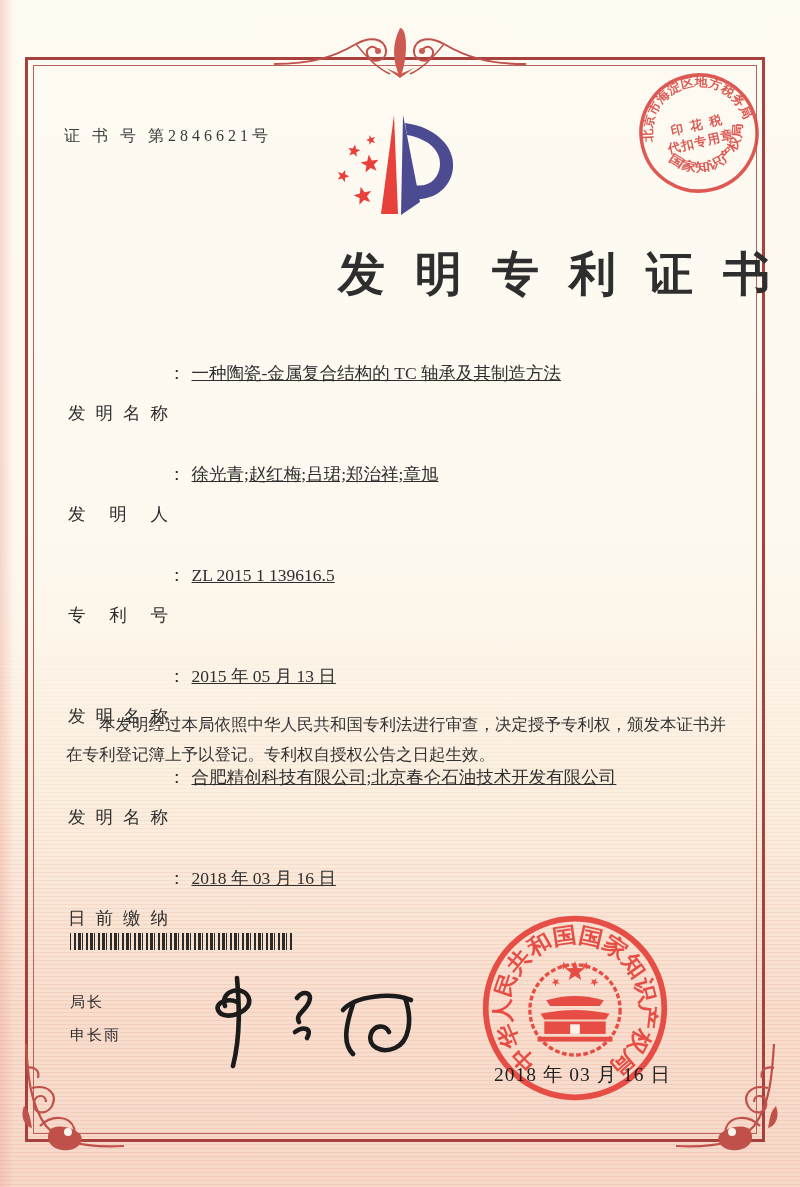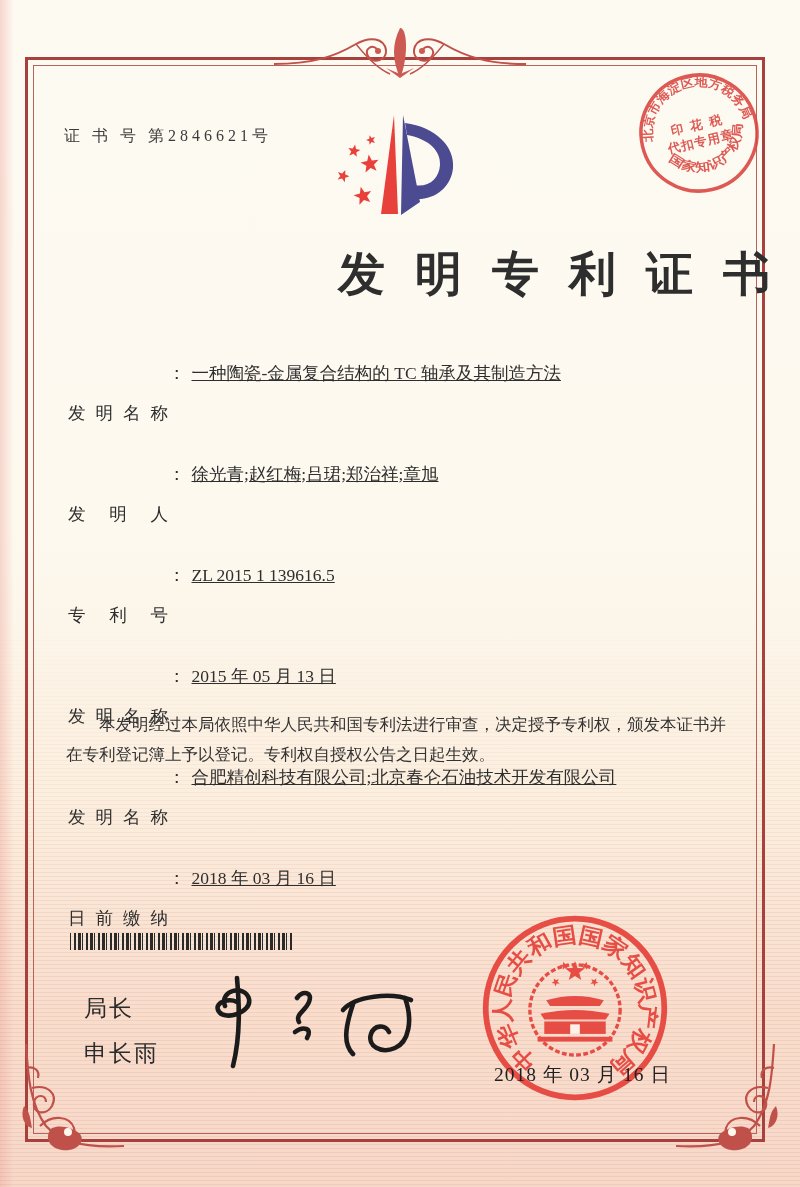--- a/index.html
+++ b/index.html
@@ -41,21 +41,21 @@
   }
   .fields{position:absolute;left:68px;top:360px;width:670px;}
   .field-row{margin-bottom:34px;font-size:17.5px;color:#2e2e2e;line-height:27px;display:flex;}
   .field-label{display:inline-block;width:100px;text-align:justify;text-align-last:justify;flex:none;margin-top:40px;}
   .field-colon{flex:none;margin-right:6px;}
   .field-value{flex:1;text-decoration:underline;}
   .paragraphs{position:absolute;left:66px;top:710px;width:672px;
     font-size:16.5px;line-height:30px;color:#333;}
   .paragraphs p{margin:0;text-indent:2em;}
   .barcode{position:absolute;left:70px;top:933px;width:224px;height:17px;}
-  .issuer{position:absolute;left:84px;top:993px;font-size:23px;color:#2b2b2b;
+  .issuer{position:absolute;left:70px;top:993px;font-size:15px;color:#2b2b2b;
     font-family:"Liberation Sans","DejaVu Sans",sans-serif;}
   .issuer div{margin-bottom:14px;letter-spacing:2px;}
   .signature{position:absolute;left:195px;top:972px;width:235px;height:100px;}
   .seal-main{position:absolute;left:479px;top:912px;width:192px;height:192px;opacity:.92;}
   .stamp-date{
     position:absolute;left:494px;top:1061px;font-size:19.5px;color:#1f1f1f;letter-spacing:1px;
   }
   .seal-tax{position:absolute;left:636px;top:70px;width:126px;height:126px;
     transform:rotate(-13deg);opacity:.88;}
   .orn-top{position:absolute;left:272px;top:24px;width:256px;height:62px;}

